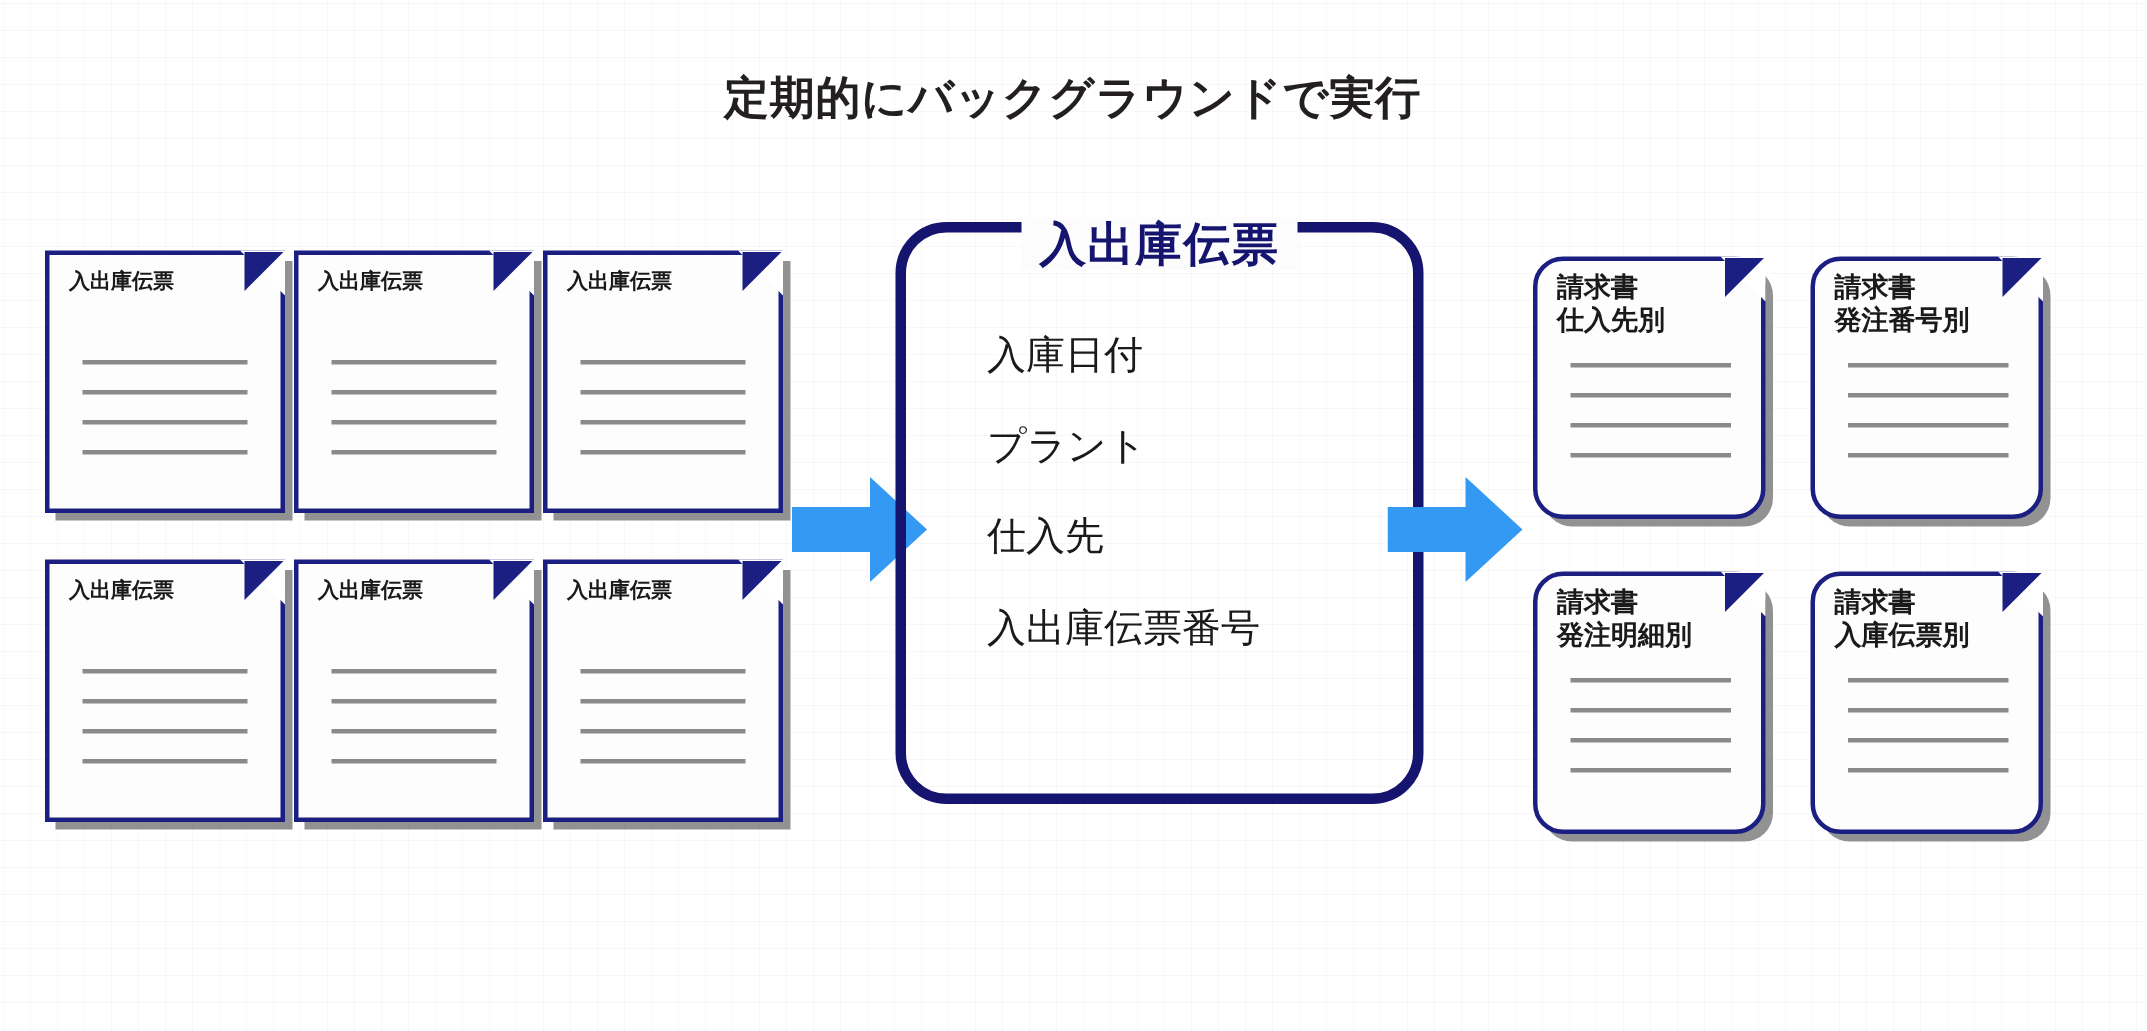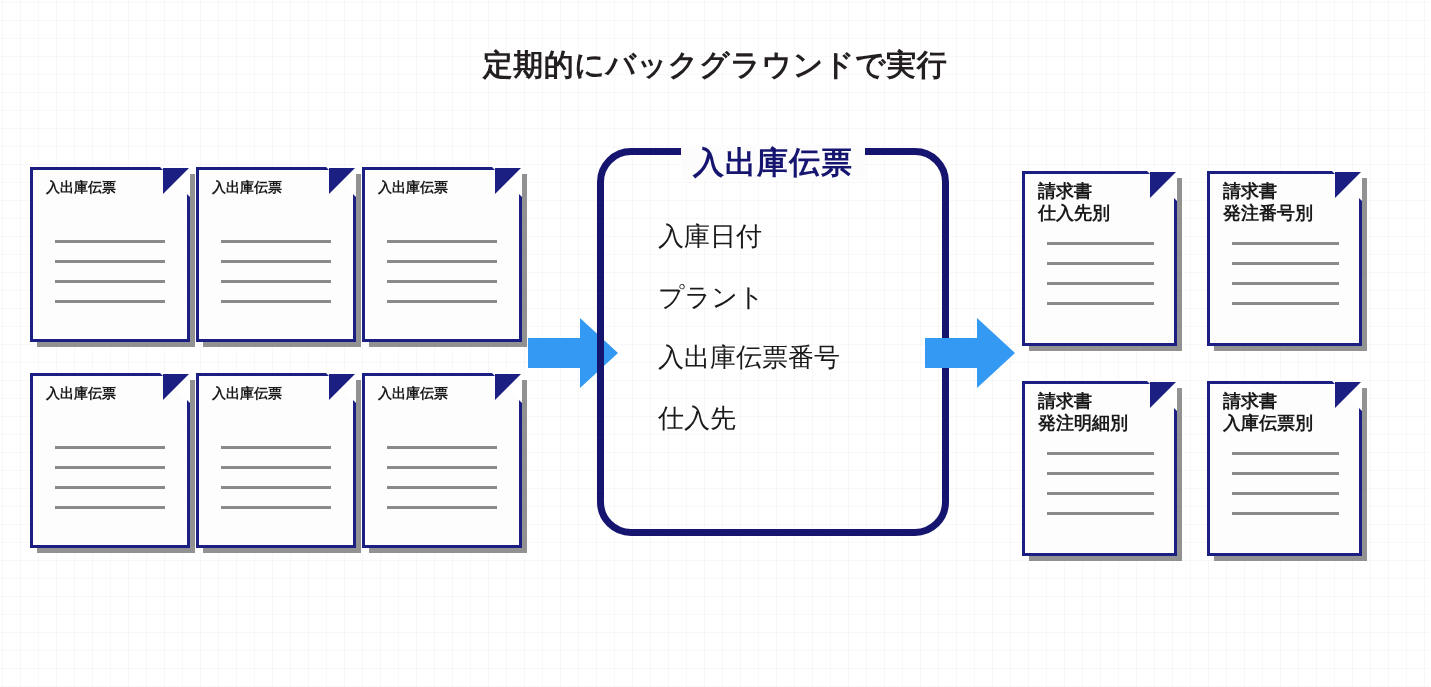--- a/index.html
+++ b/index.html
@@ -90,21 +90,21 @@
     background: #8a8a8a;
     margin: 0 auto 17px auto;
   }
 
   
   .doc-left { width: 160px; height: 175px; }
   .doc-left .rules { left: 22px; right: 22px; top: 70px; }
   .doc-left .rule { width: 100%; }
 
   
-  .doc-right { width: 155px; height: 175px; }
+  .doc-right { width: 155px; height: 175px; border-radius: 20px; }
   .doc-right .doc-title { font-size: 18px; top: 7px; }
   .doc-right .rules { left: 22px; right: 20px; top: 68px; }
   .doc-right .rule { width: 100%; height: 3px; margin-bottom: 17px; }
 
   
   .arrow {
     position: absolute;
     width: 90px;
     height: 70px;
   }
@@ -237,22 +237,22 @@
     </svg>
   </div>
 
   <div id="selection-box"></div>
   <div id="selection-box-title">
     <span>入出庫伝票</span>
   </div>
   <div id="criteria-list">
     <div class="criteria-item">入庫日付</div>
     <div class="criteria-item">プラント</div>
+    <div class="criteria-item">仕入先</div>
     <div class="criteria-item">入出庫伝票番号</div>
-    <div class="criteria-item">仕入先</div>
   </div>
 
   <div class="arrow" style="left:925px; top:318px;">
     <svg viewBox="0 0 90 70" preserveAspectRatio="none" aria-hidden="true">
       <polygon points="0,20 52,20 52,0 90,35 52,70 52,50 0,50" fill="#3399f2"></polygon>
     </svg>
   </div>
 
   <div class="doc doc-right" style="left:1022px; top:171px;">
     <div class="fold"></div>

